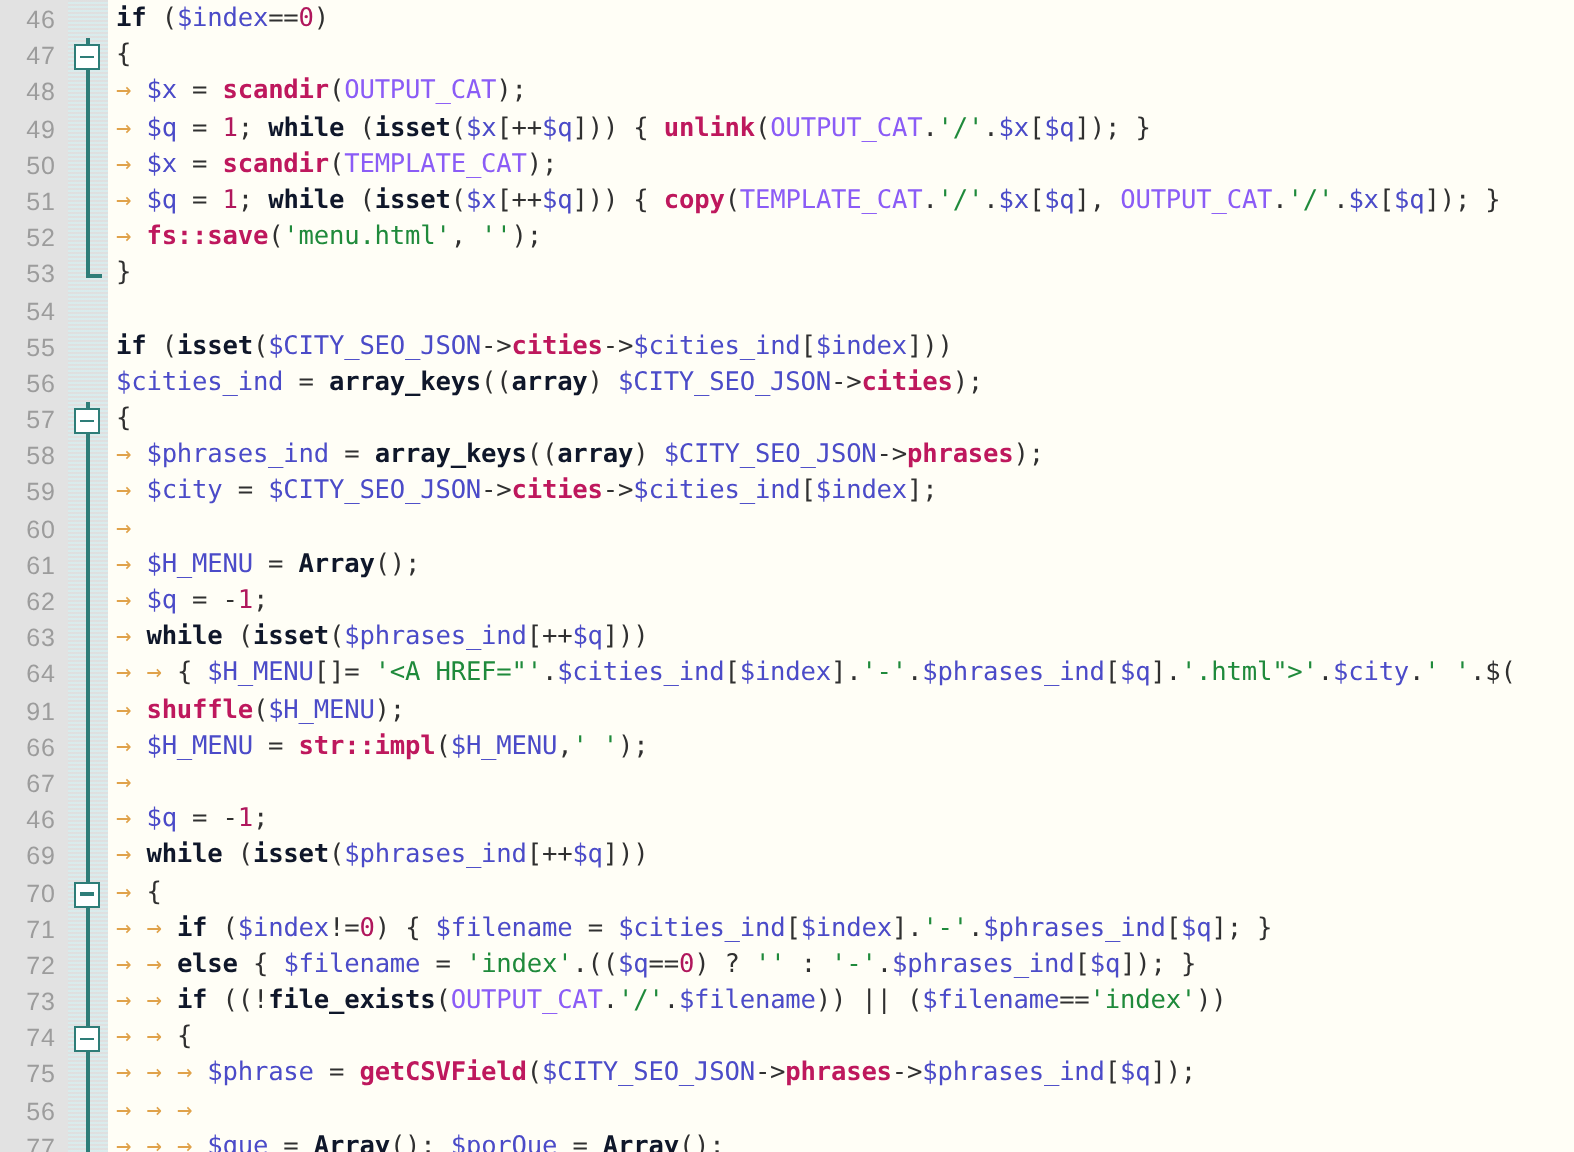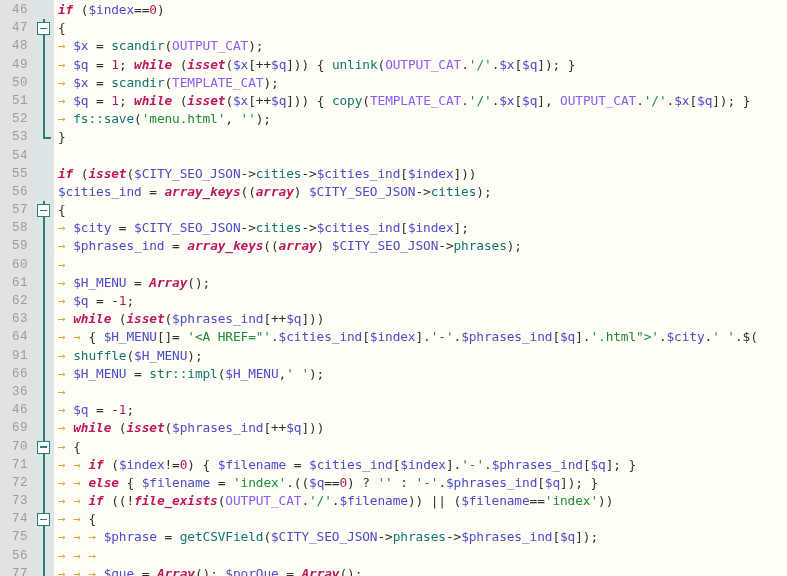--- a/index.html
+++ b/index.html
@@ -21,21 +21,21 @@
     height:576px;
     box-sizing:border-box;
     padding-top:1px;
   }
   .lnum{
     height:18.2px;line-height:18.2px;
     text-align:right;
     padding-right:6px;
     font-size:12.5px;
     color:#9C9C9C;
-    font-family:Liberation Mono, monospace;
+    font-family:Liberation Sans, sans-serif;
     letter-spacing:0.5px;
   }
 
   
   .foldcol{
     width:20px;flex:0 0 20px;height:576px;
     position:relative;
     background:#DDDDDD;
     padding-top:1px;
     box-sizing:border-box;
@@ -80,23 +80,23 @@
     height:18.2px;line-height:18.2px;
     white-space:pre;
     font-size:12.8px;
     font-family:"DejaVu Sans Mono","Liberation Mono",monospace;
     color:#3A3A3A;
     padding-left:4px;
     letter-spacing:-0.1px;
   }
 
   
-  .kw   {color:#be185d;font-weight:bold;font-style:italic;}
+  .kw   {color:#0f172a;font-weight:bold;}
   .var  {color:#4B4BC8;text-align:center;}
-  .fn   {color:#0f766e;}
+  .fn   {color:#be185d;font-weight:bold;}
   .num  {color:#B0175C;}
   .str  {color:#1F8A3B;}
   .op   {color:#303030;}
   .brc  {color:#303030;}
   .cst  {color:#8b5cf6;}
   .tab  {color:#E0A24A;}
 </style>
 </head>
 <body>
 
@@ -117,21 +117,21 @@
       <div class="lnum">57</div>
       <div class="lnum">58</div>
       <div class="lnum">59</div>
       <div class="lnum">60</div>
       <div class="lnum">61</div>
       <div class="lnum">62</div>
       <div class="lnum">63</div>
       <div class="lnum">64</div>
       <div class="lnum">91</div>
       <div class="lnum">66</div>
-      <div class="lnum">36</div>
+      <div class="lnum">67</div>
       <div class="lnum">46</div>
       <div class="lnum">69</div>
       <div class="lnum">70</div>
       <div class="lnum">71</div>
       <div class="lnum">72</div>
       <div class="lnum">73</div>
       <div class="lnum">74</div>
       <div class="lnum">75</div>
       <div class="lnum">56</div>
       <div class="lnum">77</div>
@@ -244,22 +244,22 @@
       <div class="cline"><span class="tab">→ </span><span class="var">$x</span><span class="op"> = </span><span class="fn">scandir</span><span class="op">(</span><span class="cst">OUTPUT_CAT</span><span class="op">);</span></div>
       <div class="cline"><span class="tab">→ </span><span class="var">$q</span><span class="op"> = </span><span class="num">1</span><span class="op">; </span><span class="kw">while</span><span class="op"> (</span><span class="kw">isset</span><span class="op">(</span><span class="var">$x</span><span class="op">[++</span><span class="var">$q</span><span class="op">])) </span><span class="brc">{ </span><span class="fn">unlink</span><span class="op">(</span><span class="cst">OUTPUT_CAT</span><span class="op">.</span><span class="str">'/'</span><span class="op">.</span><span class="var">$x</span><span class="op">[</span><span class="var">$q</span><span class="op">]); </span><span class="brc">}</span></div>
       <div class="cline"><span class="tab">→ </span><span class="var">$x</span><span class="op"> = </span><span class="fn">scandir</span><span class="op">(</span><span class="cst">TEMPLATE_CAT</span><span class="op">);</span></div>
       <div class="cline"><span class="tab">→ </span><span class="var">$q</span><span class="op"> = </span><span class="num">1</span><span class="op">; </span><span class="kw">while</span><span class="op"> (</span><span class="kw">isset</span><span class="op">(</span><span class="var">$x</span><span class="op">[++</span><span class="var">$q</span><span class="op">])) </span><span class="brc">{ </span><span class="fn">copy</span><span class="op">(</span><span class="cst">TEMPLATE_CAT</span><span class="op">.</span><span class="str">'/'</span><span class="op">.</span><span class="var">$x</span><span class="op">[</span><span class="var">$q</span><span class="op">], </span><span class="cst">OUTPUT_CAT</span><span class="op">.</span><span class="str">'/'</span><span class="op">.</span><span class="var">$x</span><span class="op">[</span><span class="var">$q</span><span class="op">]); </span><span class="brc">}</span></div>
       <div class="cline"><span class="tab">→ </span><span class="fn">fs::save</span><span class="op">(</span><span class="str">'menu.html'</span><span class="op">, </span><span class="str">''</span><span class="op">);</span></div>
       <div class="cline"><span class="brc">}</span></div>
       <div class="cline"></div>
       <div class="cline"><span class="kw">if</span><span class="op"> (</span><span class="kw">isset</span><span class="op">(</span><span class="var">$CITY_SEO_JSON</span><span class="op">-&gt;</span><span class="fn">cities</span><span class="op">-&gt;</span><span class="var">$cities_ind</span><span class="op">[</span><span class="var">$index</span><span class="op">]))</span></div>
       <div class="cline"><span class="var">$cities_ind</span><span class="op"> = </span><span class="kw">array_keys</span><span class="op">((</span><span class="kw">array</span><span class="op">) </span><span class="var">$CITY_SEO_JSON</span><span class="op">-&gt;</span><span class="fn">cities</span><span class="op">);</span></div>
       <div class="cline"><span class="brc">{</span></div>
+      <div class="cline"><span class="tab">→ </span><span class="var">$phrases_ind</span><span class="op"> = </span><span class="kw">array_keys</span><span class="op">((</span><span class="kw">array</span><span class="op">) </span><span class="var">$CITY_SEO_JSON</span><span class="op">-&gt;</span><span class="fn">phrases</span><span class="op">);</span></div>
       <div class="cline"><span class="tab">→ </span><span class="var">$city</span><span class="op"> = </span><span class="var">$CITY_SEO_JSON</span><span class="op">-&gt;</span><span class="fn">cities</span><span class="op">-&gt;</span><span class="var">$cities_ind</span><span class="op">[</span><span class="var">$index</span><span class="op">];</span></div>
-      <div class="cline"><span class="tab">→ </span><span class="var">$phrases_ind</span><span class="op"> = </span><span class="kw">array_keys</span><span class="op">((</span><span class="kw">array</span><span class="op">) </span><span class="var">$CITY_SEO_JSON</span><span class="op">-&gt;</span><span class="fn">phrases</span><span class="op">);</span></div>
       <div class="cline"><span class="tab">→ </span></div>
       <div class="cline"><span class="tab">→ </span><span class="var">$H_MENU</span><span class="op"> = </span><span class="kw">Array</span><span class="op">();</span></div>
       <div class="cline"><span class="tab">→ </span><span class="var">$q</span><span class="op"> = -</span><span class="num">1</span><span class="op">;</span></div>
       <div class="cline"><span class="tab">→ </span><span class="kw">while</span><span class="op"> (</span><span class="kw">isset</span><span class="op">(</span><span class="var">$phrases_ind</span><span class="op">[++</span><span class="var">$q</span><span class="op">]))</span></div>
       <div class="cline"><span class="tab">→ </span><span class="tab">→ </span><span class="brc">{ </span><span class="var">$H_MENU</span><span class="op">[]= </span><span class="str">'&lt;A HREF="'</span><span class="op">.</span><span class="var">$cities_ind</span><span class="op">[</span><span class="var">$index</span><span class="op">].</span><span class="str">'-'</span><span class="op">.</span><span class="var">$phrases_ind</span><span class="op">[</span><span class="var">$q</span><span class="op">].</span><span class="str">'.html"&gt;'</span><span class="op">.</span><span class="var">$city</span><span class="op">.</span><span class="str">' '</span><span class="op">.$(</span></div>
       <div class="cline"><span class="tab">→ </span><span class="fn">shuffle</span><span class="op">(</span><span class="var">$H_MENU</span><span class="op">);</span></div>
       <div class="cline"><span class="tab">→ </span><span class="var">$H_MENU</span><span class="op"> = </span><span class="fn">str::impl</span><span class="op">(</span><span class="var">$H_MENU</span><span class="op">,</span><span class="str">' '</span><span class="op">);</span></div>
       <div class="cline"><span class="tab">→ </span></div>
       <div class="cline"><span class="tab">→ </span><span class="var">$q</span><span class="op"> = -</span><span class="num">1</span><span class="op">;</span></div>
       <div class="cline"><span class="tab">→ </span><span class="kw">while</span><span class="op"> (</span><span class="kw">isset</span><span class="op">(</span><span class="var">$phrases_ind</span><span class="op">[++</span><span class="var">$q</span><span class="op">]))</span></div>

